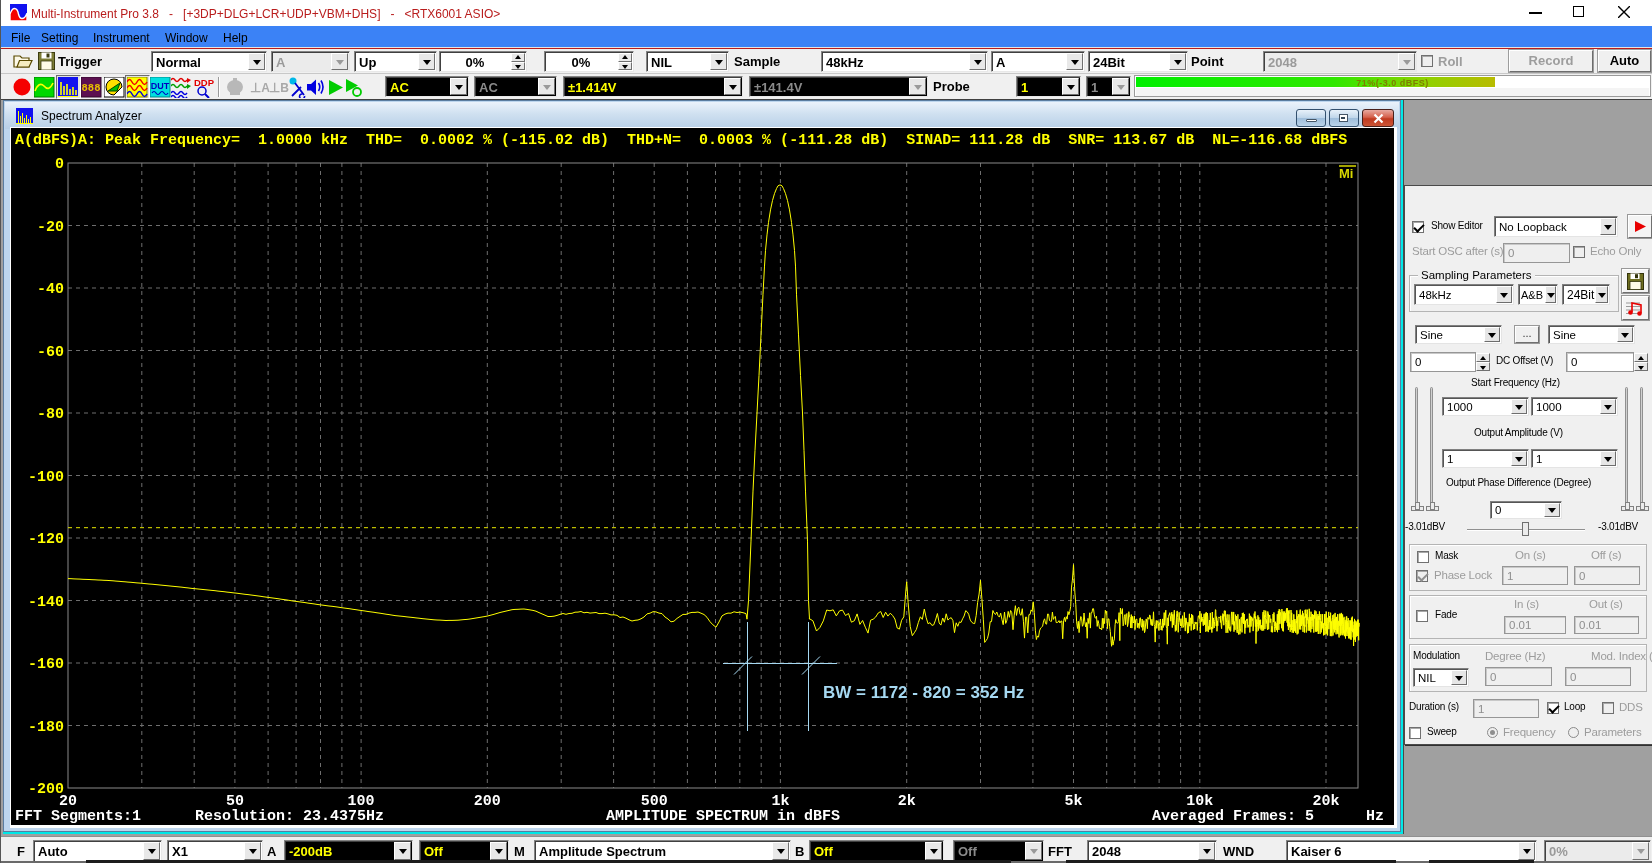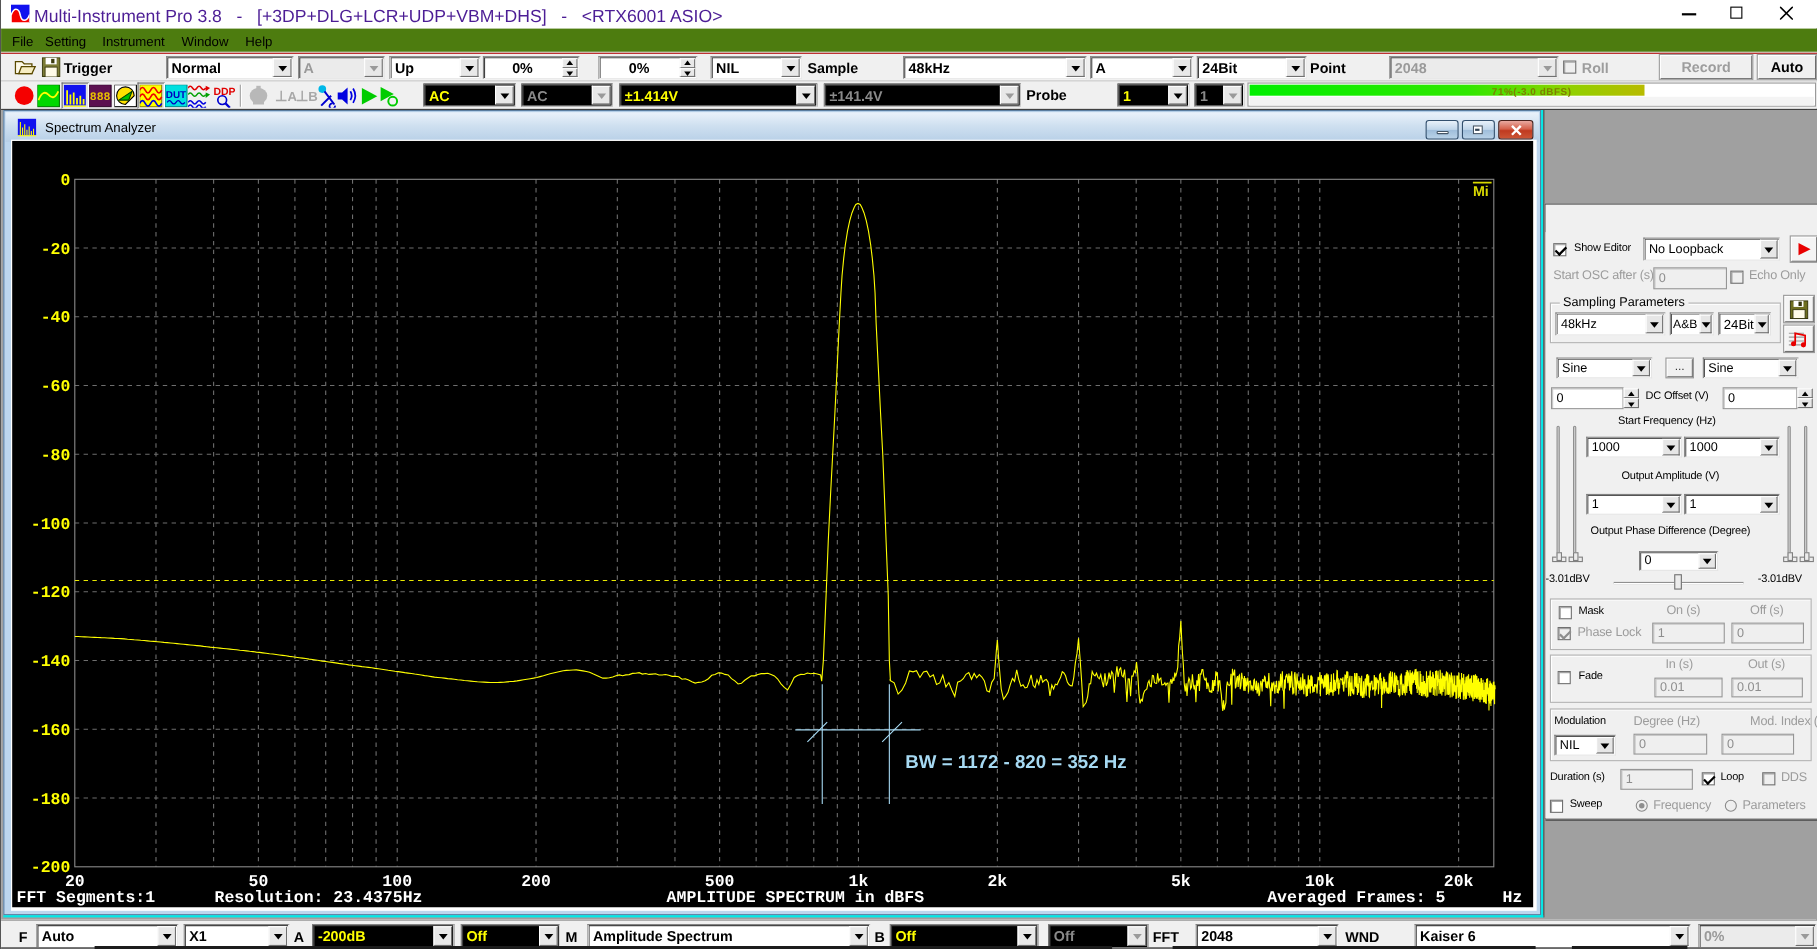--- a/index.html
+++ b/index.html
@@ -55,29 +55,29 @@
 .icon24{position:absolute;width:21px;height:21px}
 </style></head>
 <body>
 <div id="app">
 
 <div class="abs" style="left:0;top:0;width:1652px;height:26px;background:#fff">
   <svg class="abs" style="left:9px;top:4px" width="17" height="17" viewBox="0 0 17 17">
         <rect width="17" height="17" fill="#1111ef"></rect>
         <path d="M0 10 Q2 4.5 4.5 4.5 Q7.5 4.5 8.5 10 Q9.5 14.5 12 14.5 Q15 14.5 17 9.2 L17 17 L0 17 Z" fill="#f50000" stroke="#fff" stroke-width="1.4"></path>
       </svg>
-  <div class="abs" style="left:30px;top:7px;font-size:16px;color:#4c1d95">Multi-Instrument Pro 3.8&nbsp;&nbsp;&nbsp;-&nbsp;&nbsp;&nbsp;[+3DP+DLG+LCR+UDP+VBM+DHS]&nbsp;&nbsp;&nbsp;-&nbsp;&nbsp;&nbsp;&lt;RTX6001 ASIO&gt;</div>
+  <div class="abs" style="left:30px;top:7px;font-size:12px;color:#b91c1c">Multi-Instrument Pro 3.8&nbsp;&nbsp;&nbsp;-&nbsp;&nbsp;&nbsp;[+3DP+DLG+LCR+UDP+VBM+DHS]&nbsp;&nbsp;&nbsp;-&nbsp;&nbsp;&nbsp;&lt;RTX6001 ASIO&gt;</div>
   <div class="abs" style="left:1528px;top:12px;width:13px;height:1.5px;background:#000"></div>
   <div class="abs" style="left:1572px;top:6px;width:11px;height:11px;border:1.5px solid #000"></div>
   <svg class="abs" style="left:1617px;top:6px" width="12" height="12">
         <path d="M0 0 L12 12 M12 0 L0 12" stroke="#000" stroke-width="1.4"></path>
       </svg>
 </div>
 
-<div class="abs" style="left:0;top:26px;width:1652px;height:22px;background:#4d7c0f;border-bottom:1px solid #e4e4e4">
+<div class="abs" style="left:0;top:26px;width:1652px;height:22px;background:#3b82f6;border-bottom:1px solid #e4e4e4">
   <div class="abs f12" style="left:10px;top:5px">File</div>
   <div class="abs f12" style="left:40px;top:5px">Setting</div>
   <div class="abs f12" style="left:92px;top:5px">Instrument</div>
   <div class="abs f12" style="left:164px;top:5px">Window</div>
   <div class="abs f12" style="left:222px;top:5px">Help</div>
 </div>
 
 <div class="abs" style="left:0;top:48px;width:1652px;height:25px;background:#f0f0f0;border-top:1px solid #b91c1c">
   <svg class="abs" style="left:12px;top:3px" width="20" height="18" viewBox="0 0 20 18">
         <path d="M1 15 L1 4 L7 4 L9 6 L16 6 L16 15 Z" fill="#fdf9e8" stroke="#5a4a00" stroke-width="1.2"></path>
@@ -299,20 +299,21 @@
 <text x="653.2" y="805" text-anchor="middle" font-family="Liberation Mono" font-size="15" font-weight="bold" fill="#ffffff">500</text>
 <text x="779.4" y="805" text-anchor="middle" font-family="Liberation Mono" font-size="15" font-weight="bold" fill="#ffffff">1k</text>
 <text x="905.7" y="805" text-anchor="middle" font-family="Liberation Mono" font-size="15" font-weight="bold" fill="#ffffff">2k</text>
 <text x="1072.5" y="805" text-anchor="middle" font-family="Liberation Mono" font-size="15" font-weight="bold" fill="#ffffff">5k</text>
 <text x="1198.8" y="805" text-anchor="middle" font-family="Liberation Mono" font-size="15" font-weight="bold" fill="#ffffff">10k</text>
 <text x="1325.0" y="805" text-anchor="middle" font-family="Liberation Mono" font-size="15" font-weight="bold" fill="#ffffff">20k</text>
 <text x="1338" y="178" font-family="Liberation Sans" font-size="13" font-weight="bold" fill="#d8d800">Mi</text>
 <path d="M1338 166 H1355" stroke="#d8d800" stroke-width="1.5"></path>
 </svg>
 
+<div class="abs b" style="left:14px;top:132px;font-family:'Liberation Mono',monospace;font-size:15px;color:#ffff00;white-space:pre">A(dBFS)A: Peak Frequency=  1.0000 kHz  THD=  0.0002 % (-115.02 dB)  THD+N=  0.0003 % (-111.28 dB)  SINAD= 111.28 dB  SNR= 113.67 dB  NL=-116.68 dBFS</div>
 <div class="abs b" style="left:14px;top:808px;font-family:'Liberation Mono',monospace;font-size:15px;color:#fff;white-space:pre">FFT Segments:1      Resolution: 23.4375Hz</div>
 <div class="abs b" style="left:605px;top:808px;font-family:'Liberation Mono',monospace;font-size:15px;color:#fff;white-space:pre">AMPLITUDE SPECTRUM in dBFS</div>
 <div class="abs b" style="left:1151px;top:808px;font-family:'Liberation Mono',monospace;font-size:15px;color:#fff;white-space:pre">Averaged Frames: 5</div>
 <div class="abs b" style="left:1365px;top:808px;font-family:'Liberation Mono',monospace;font-size:15px;color:#fff">Hz</div>
 <div class="abs b" style="left:822px;top:683px;font-size:17px;color:#a6d9f2">BW = 1172 - 820 = 352 Hz</div>
 
 <div class="abs" style="left:1400px;top:100px;width:2px;height:734px;background:#00e8e8"></div>
 <div class="abs" style="left:1402px;top:100px;width:1px;height:734px;background:#4a4a4a"></div>
 <div class="abs" style="left:2px;top:832px;width:1400px;height:2px;background:#00e8e8"></div>
 <div class="abs" style="left:1403px;top:185px;width:249px;height:560px;background:#f0f0f0;border:1px solid #4a4a4a;box-shadow:1px 1px 0 #303030">

